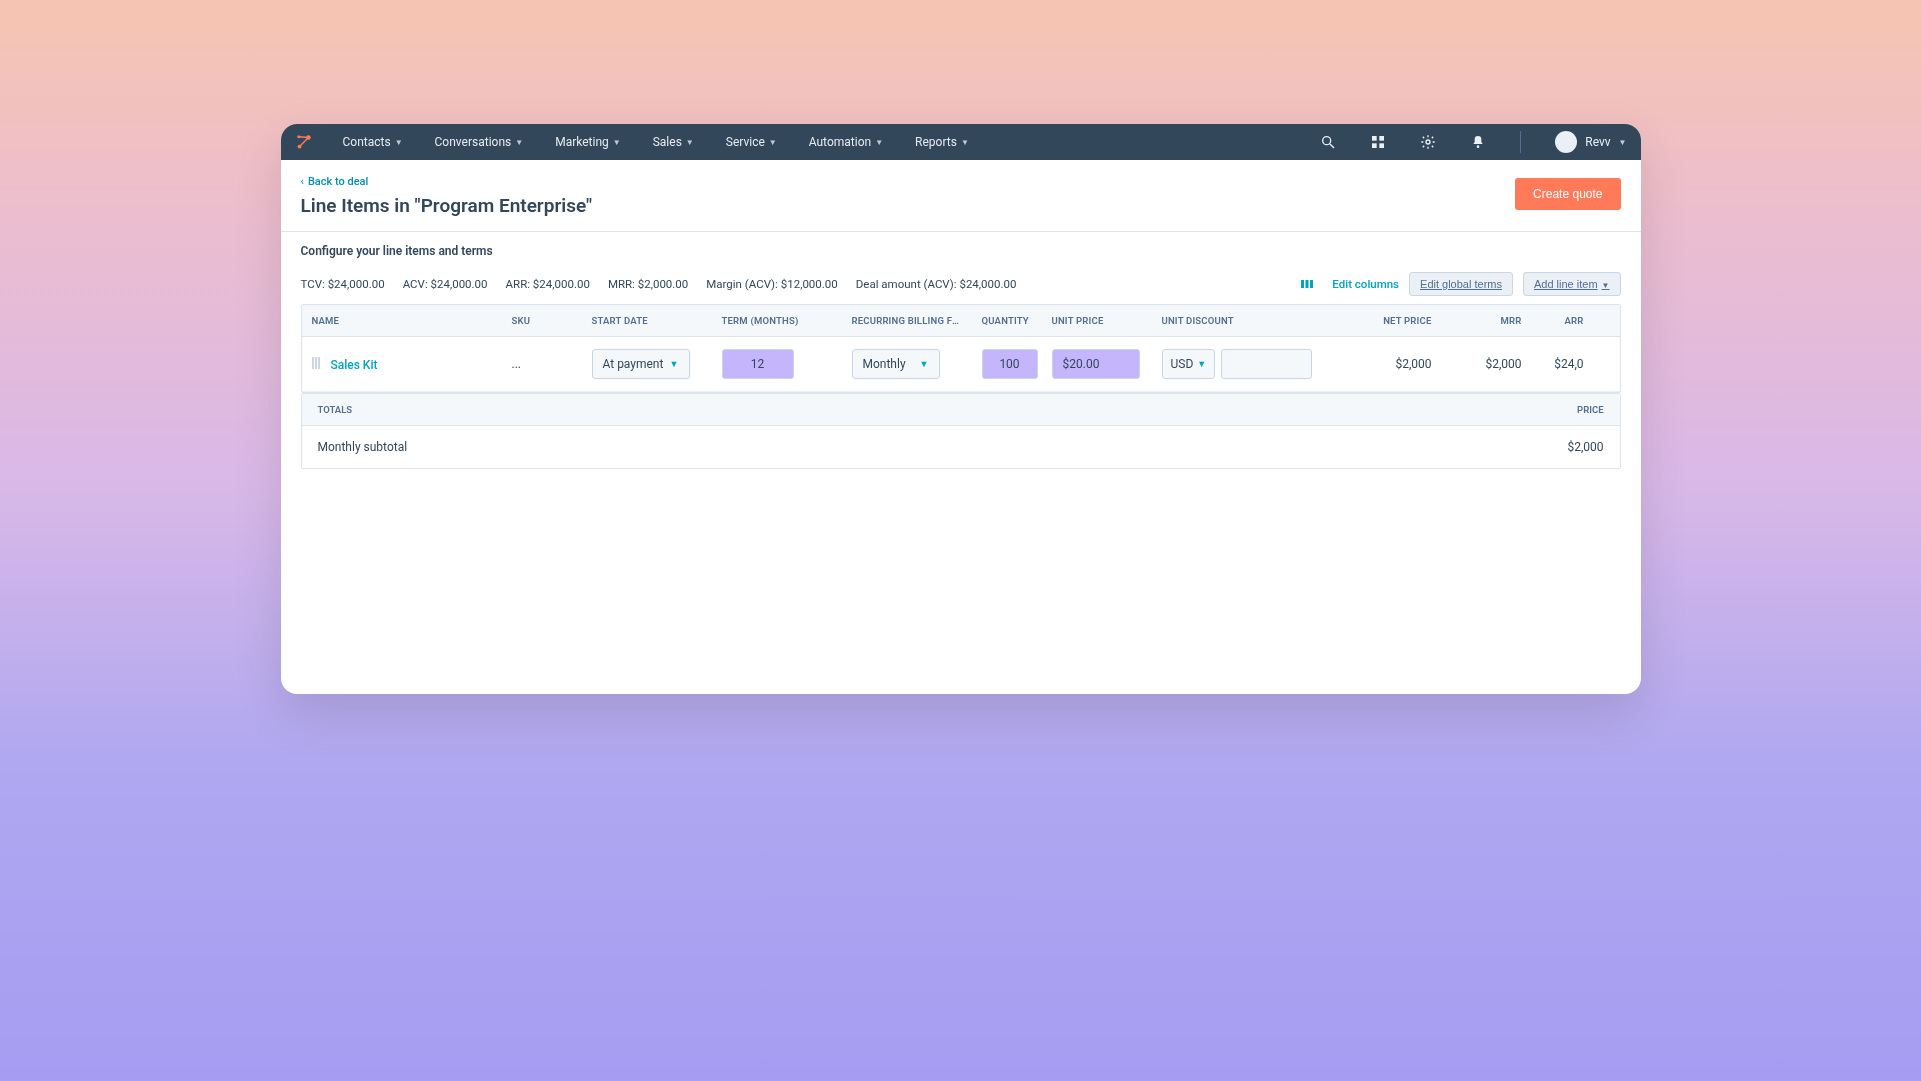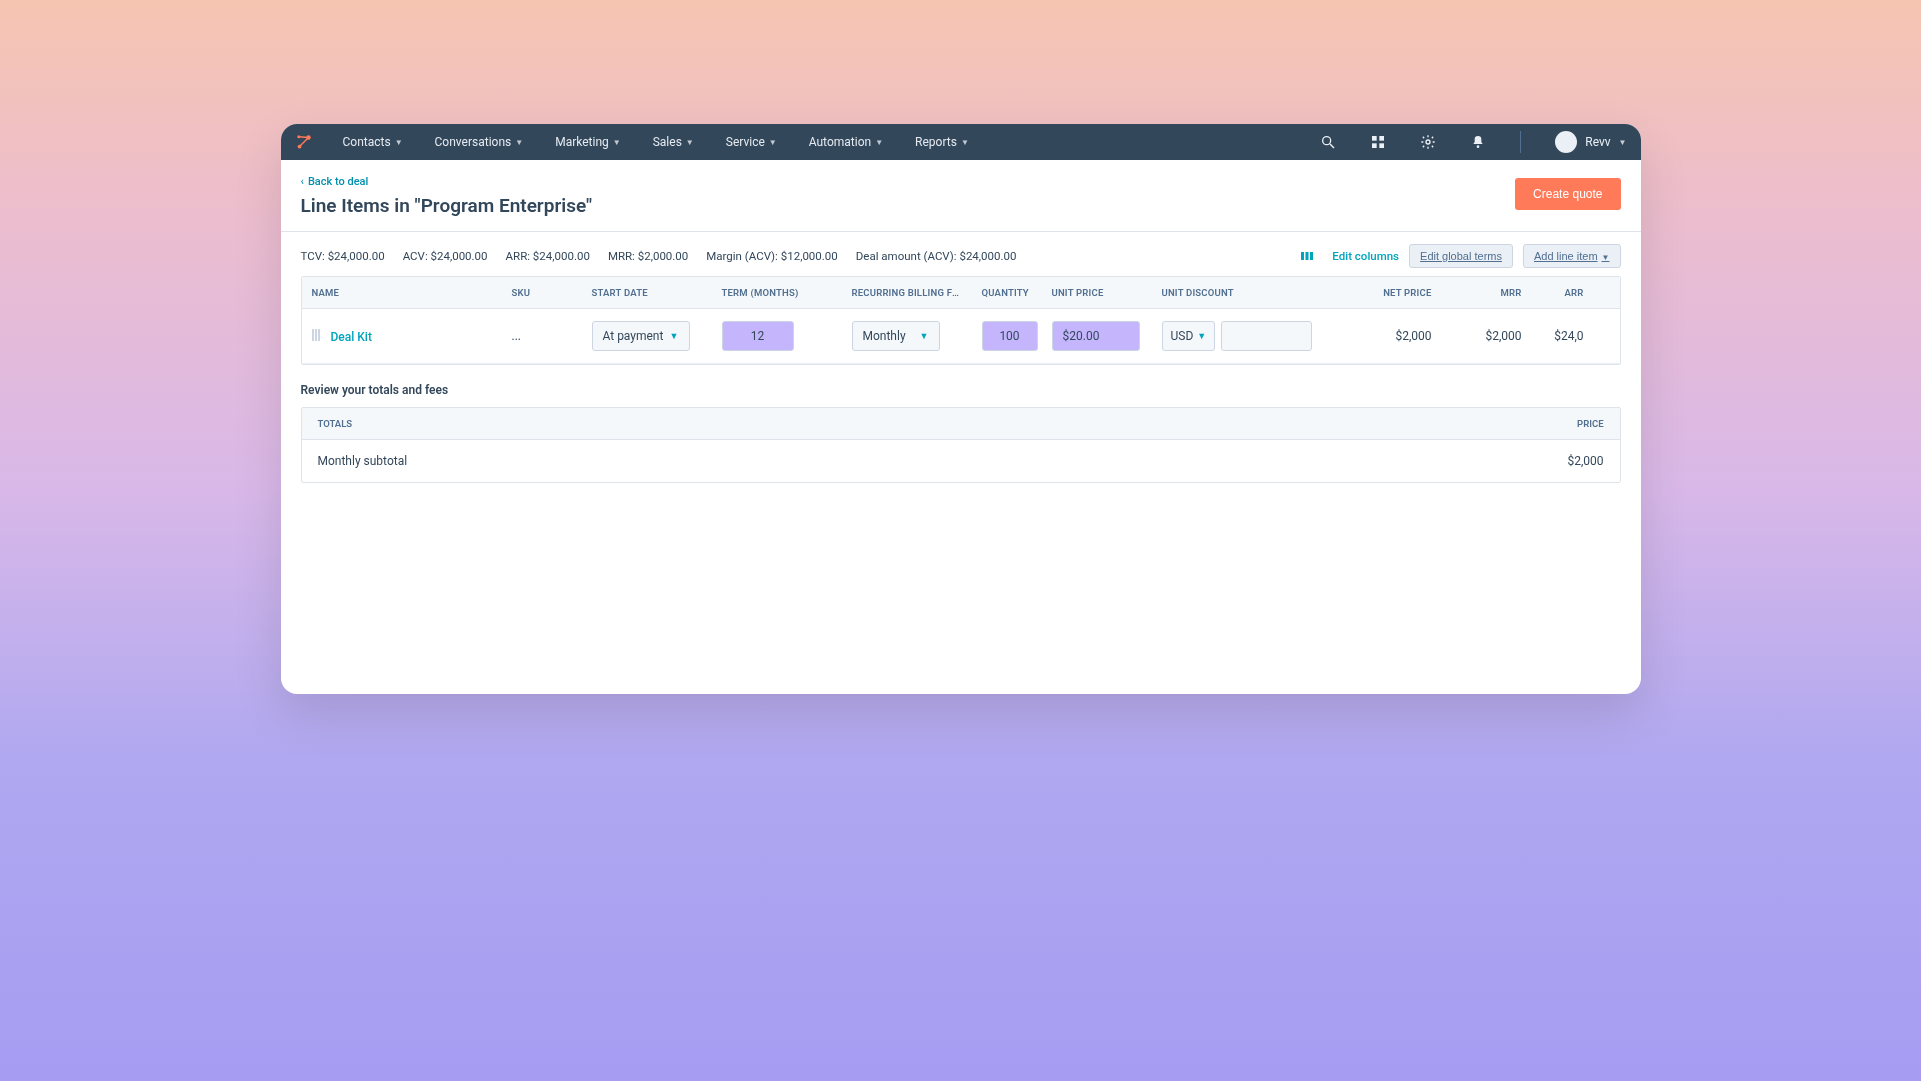--- a/index.html
+++ b/index.html
@@ -165,20 +165,21 @@
       <div class="back-link">
         <span>‹</span>
         <span>Back to deal</span>
       </div>
       <div class="page-title">Line Items in "Program Enterprise"</div>
     </div>
     <button class="create-quote-btn">Create quote</button>
   </div>
 
   <div class="content">
+    <div class="section-subtitle">Configure your line items and terms</div>
     <div class="metrics-row">
       <span>TCV: $24,000.00</span>
       <span>ACV: $24,000.00</span>
       <span>ARR: $24,000.00</span>
       <span>MRR: $2,000.00</span>
       <span>Margin (ACV): $12,000.00</span>
       <span>Deal amount (ACV): $24,000.00</span>
       <div class="right-actions">
         <span class="edit-columns">
           <svg viewBox="0 0 24 16">
@@ -210,21 +211,21 @@
         </div>
       </div>
       <div class="tbody">
         <div class="row">
           <div class="cell">
             <span class="drag">
                 <span></span>
                 <span></span>
                 <span></span>
               </span>
-            <span class="product-link">Deal Kit</span>
+            <span class="product-link">Sales Kit</span>
           </div>
           <div class="cell">...</div>
           <div class="cell">
             <div class="select-box" style="width:98px;">
               <span>At payment</span>
               <span class="chev">▼</span>
             </div>
           </div>
           <div class="cell">
             <div class="input-box small">12</div>
@@ -250,21 +251,20 @@
               <div class="blank"></div>
             </div>
           </div>
           <div class="cell right">$2,000</div>
           <div class="cell right">$2,000</div>
           <div class="cell right">$24,0</div>
         </div>
       </div>
     </div>
 
-    <div class="review-title">Review your totals and fees</div>
     <div class="totals-table">
       <div class="totals-head">
         <span>TOTALS</span>
         <span>PRICE</span>
       </div>
       <div class="totals-row">
         <span>Monthly subtotal</span>
         <span>$2,000</span>
       </div>
     </div>

